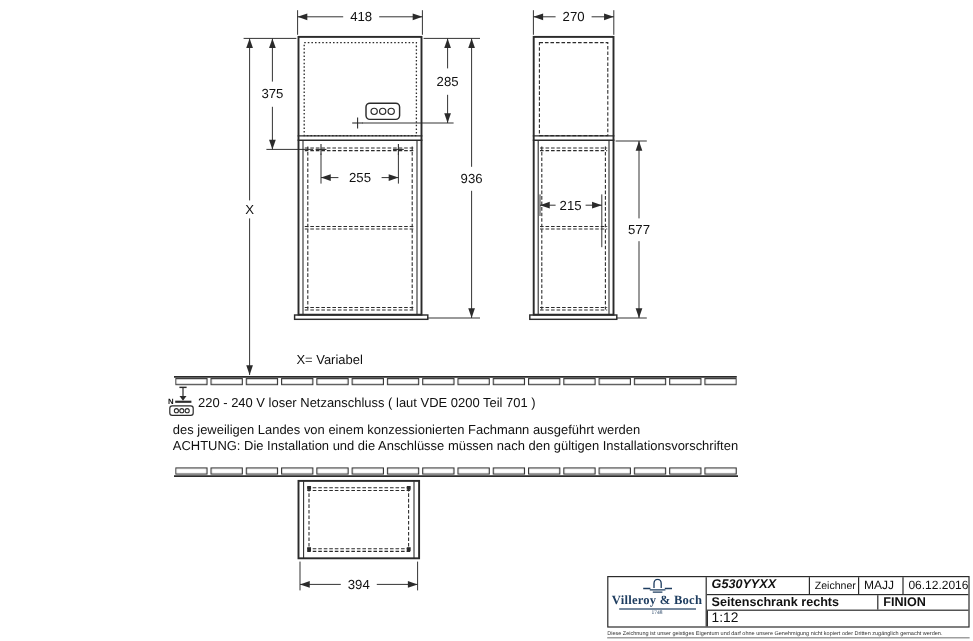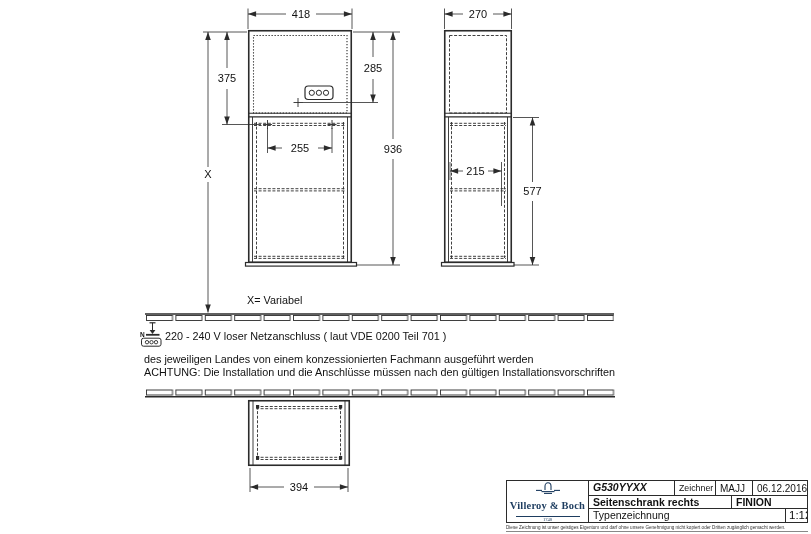--- a/index.html
+++ b/index.html
@@ -10,21 +10,21 @@
   .dimtxt { font-size:11px; }
   .note { position:absolute; color:#111; font-size:10.8px; line-height:12.6px; white-space:nowrap; }
   .power-note { left:165px; top:330px; }
   .warning-note { left:144px; top:353px; }
   .variable-note { left:247px; top:294px; }
 
   
   .tb { position:absolute; left:506px; top:480px; width:302px; height:43px;
         border:1.6px solid #2b2b2b; box-sizing:border-box; display:flex; background:#fff; }
   .tb-logo { width:82px; border-right:1.6px solid #2b2b2b; box-sizing:border-box;
-             display:flex; flex-direction:column; align-items:center; justify-content:space-between; padding-top:1px; }
+             display:flex; flex-direction:column; align-items:center; justify-content:flex-start; padding-top:1px; }
   .brand { font-family:"Liberation Serif", serif; font-weight:bold; font-size:10.5px;
            color:#1d3c5f; letter-spacing:0.2px; margin-top:0px; }
   .brand-year { font-family:"Liberation Serif", serif; font-size:4.6px; color:#1d3c5f;
                 border-top:0.8px solid #1d3c5f; width:64px; text-align:center; padding-top:0.5px; margin-top:0.5px; }
   .tb-right { flex:1; display:flex; flex-direction:column; min-width:0; }
   .tb-row { display:flex; box-sizing:border-box; }
   .tb-row1 { height:15px; border-bottom:1.4px solid #2b2b2b; }
   .tb-row2 { height:12.5px; border-bottom:1.4px solid #2b2b2b;gap:16px; }
   .tb-row3 { flex:1; }
   .cell { box-sizing:border-box; padding:0 0 0 4px; overflow:hidden; white-space:nowrap; color:#111; }
@@ -260,20 +260,19 @@
         <div class="cell c-article">G530YYXX</div>
         <div class="cell c-zlabel bl">Zeichner</div>
         <div class="cell c-drawer bl">MAJJ</div>
         <div class="cell c-date bl">06.12.2016</div>
       </div>
       <div class="tb-row tb-row2">
         <div class="cell c-product">Seitenschrank rechts</div>
         <div class="cell c-series bl">FINION</div>
       </div>
       <div class="tb-row tb-row3">
-        <div class="cell c-doctype">Typenzeichnung</div>
         <div class="cell c-scale bl">1:12</div>
       </div>
     </div>
   </div>
   <div class="copyright">Diese Zeichnung ist unser geistiges Eigentum und darf ohne unsere Genehmigung nicht kopiert oder Dritten zugänglich gemacht werden.</div>
 
 </div>
 
 </body></html>

